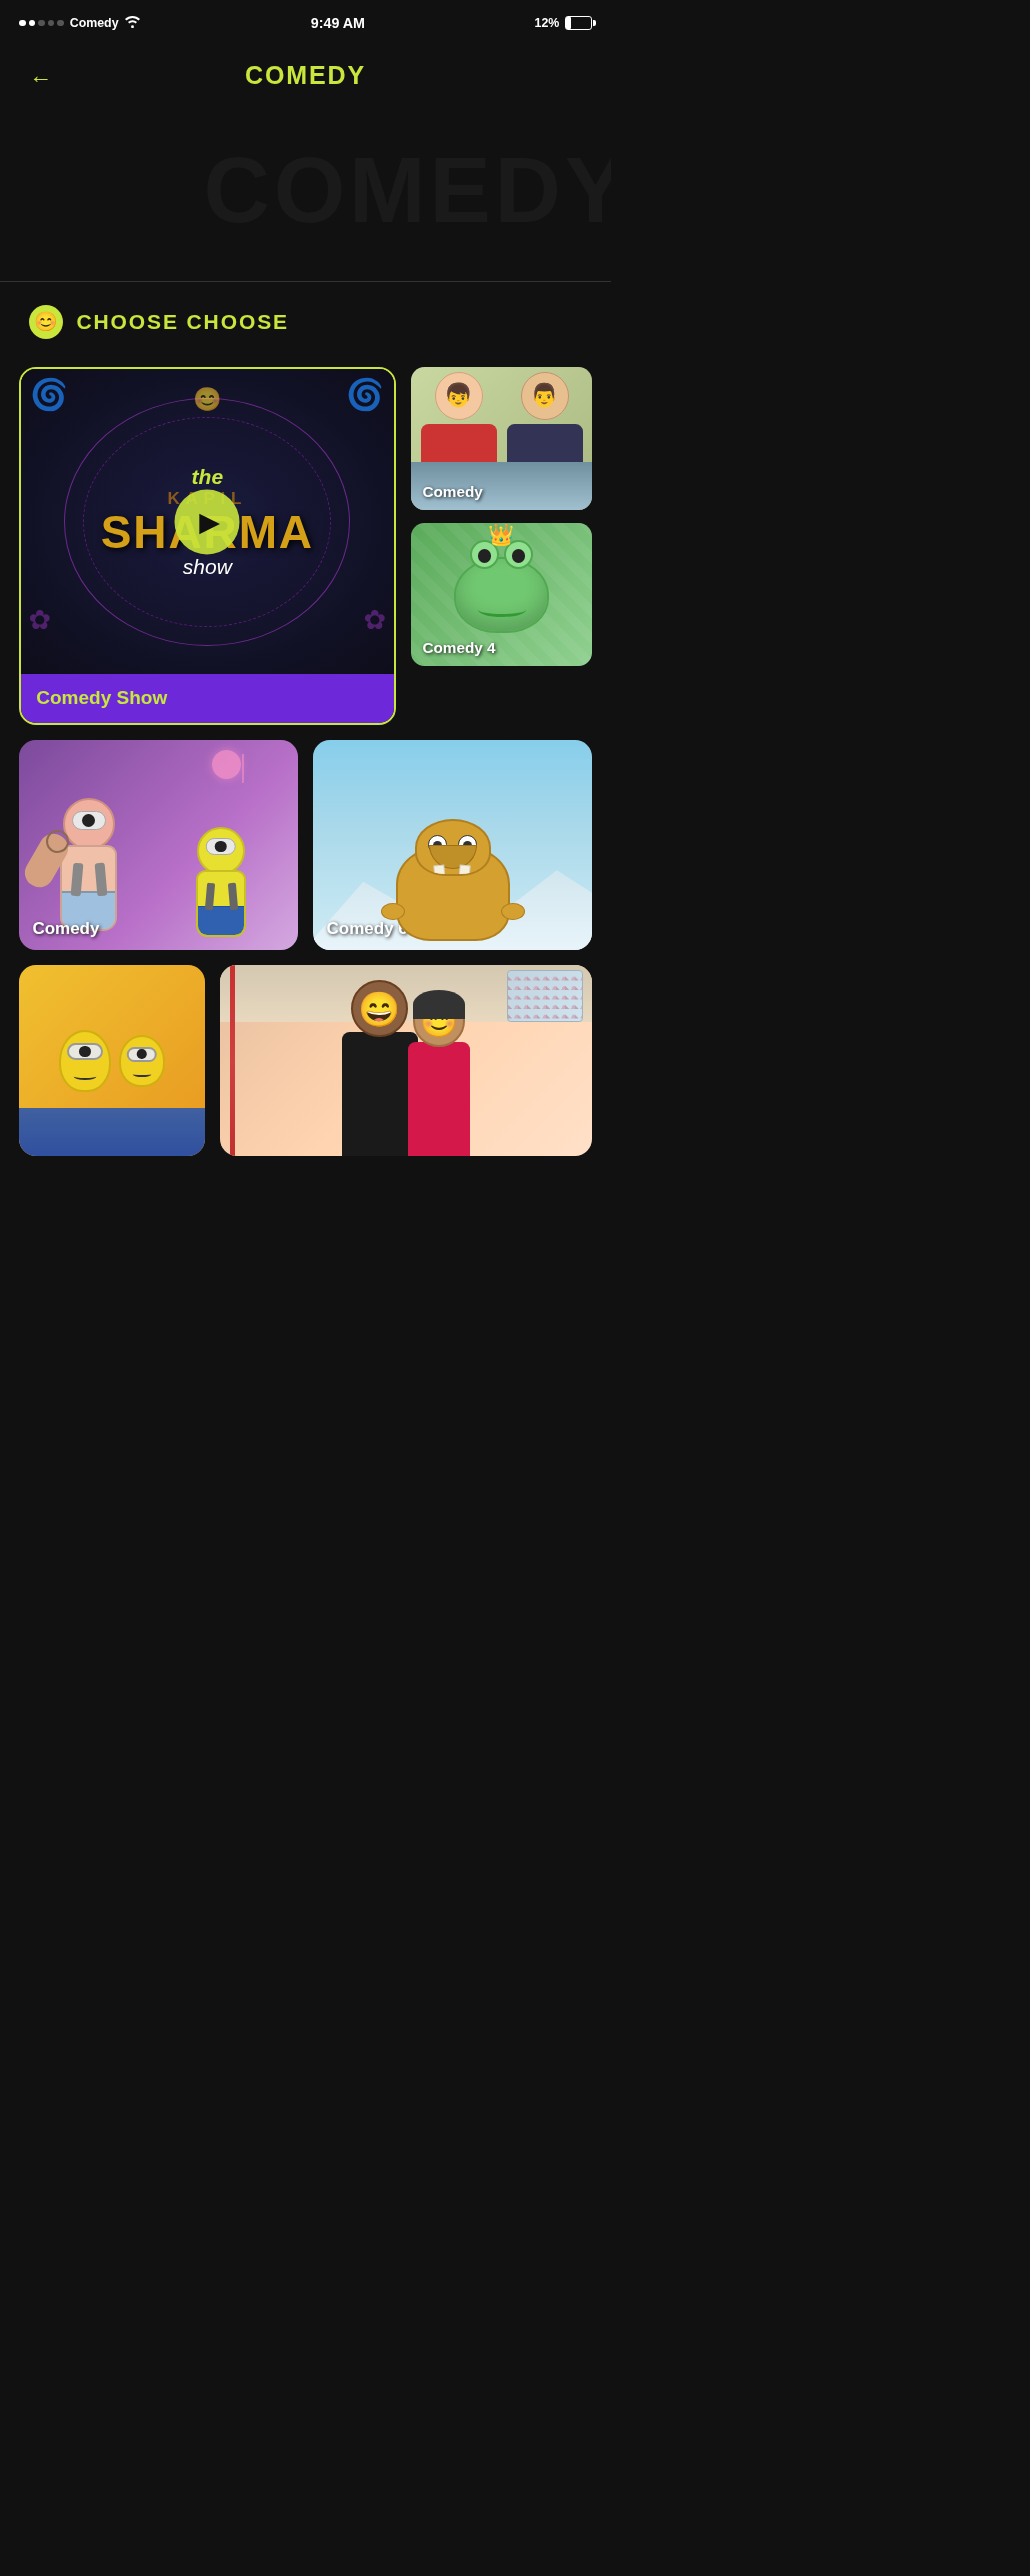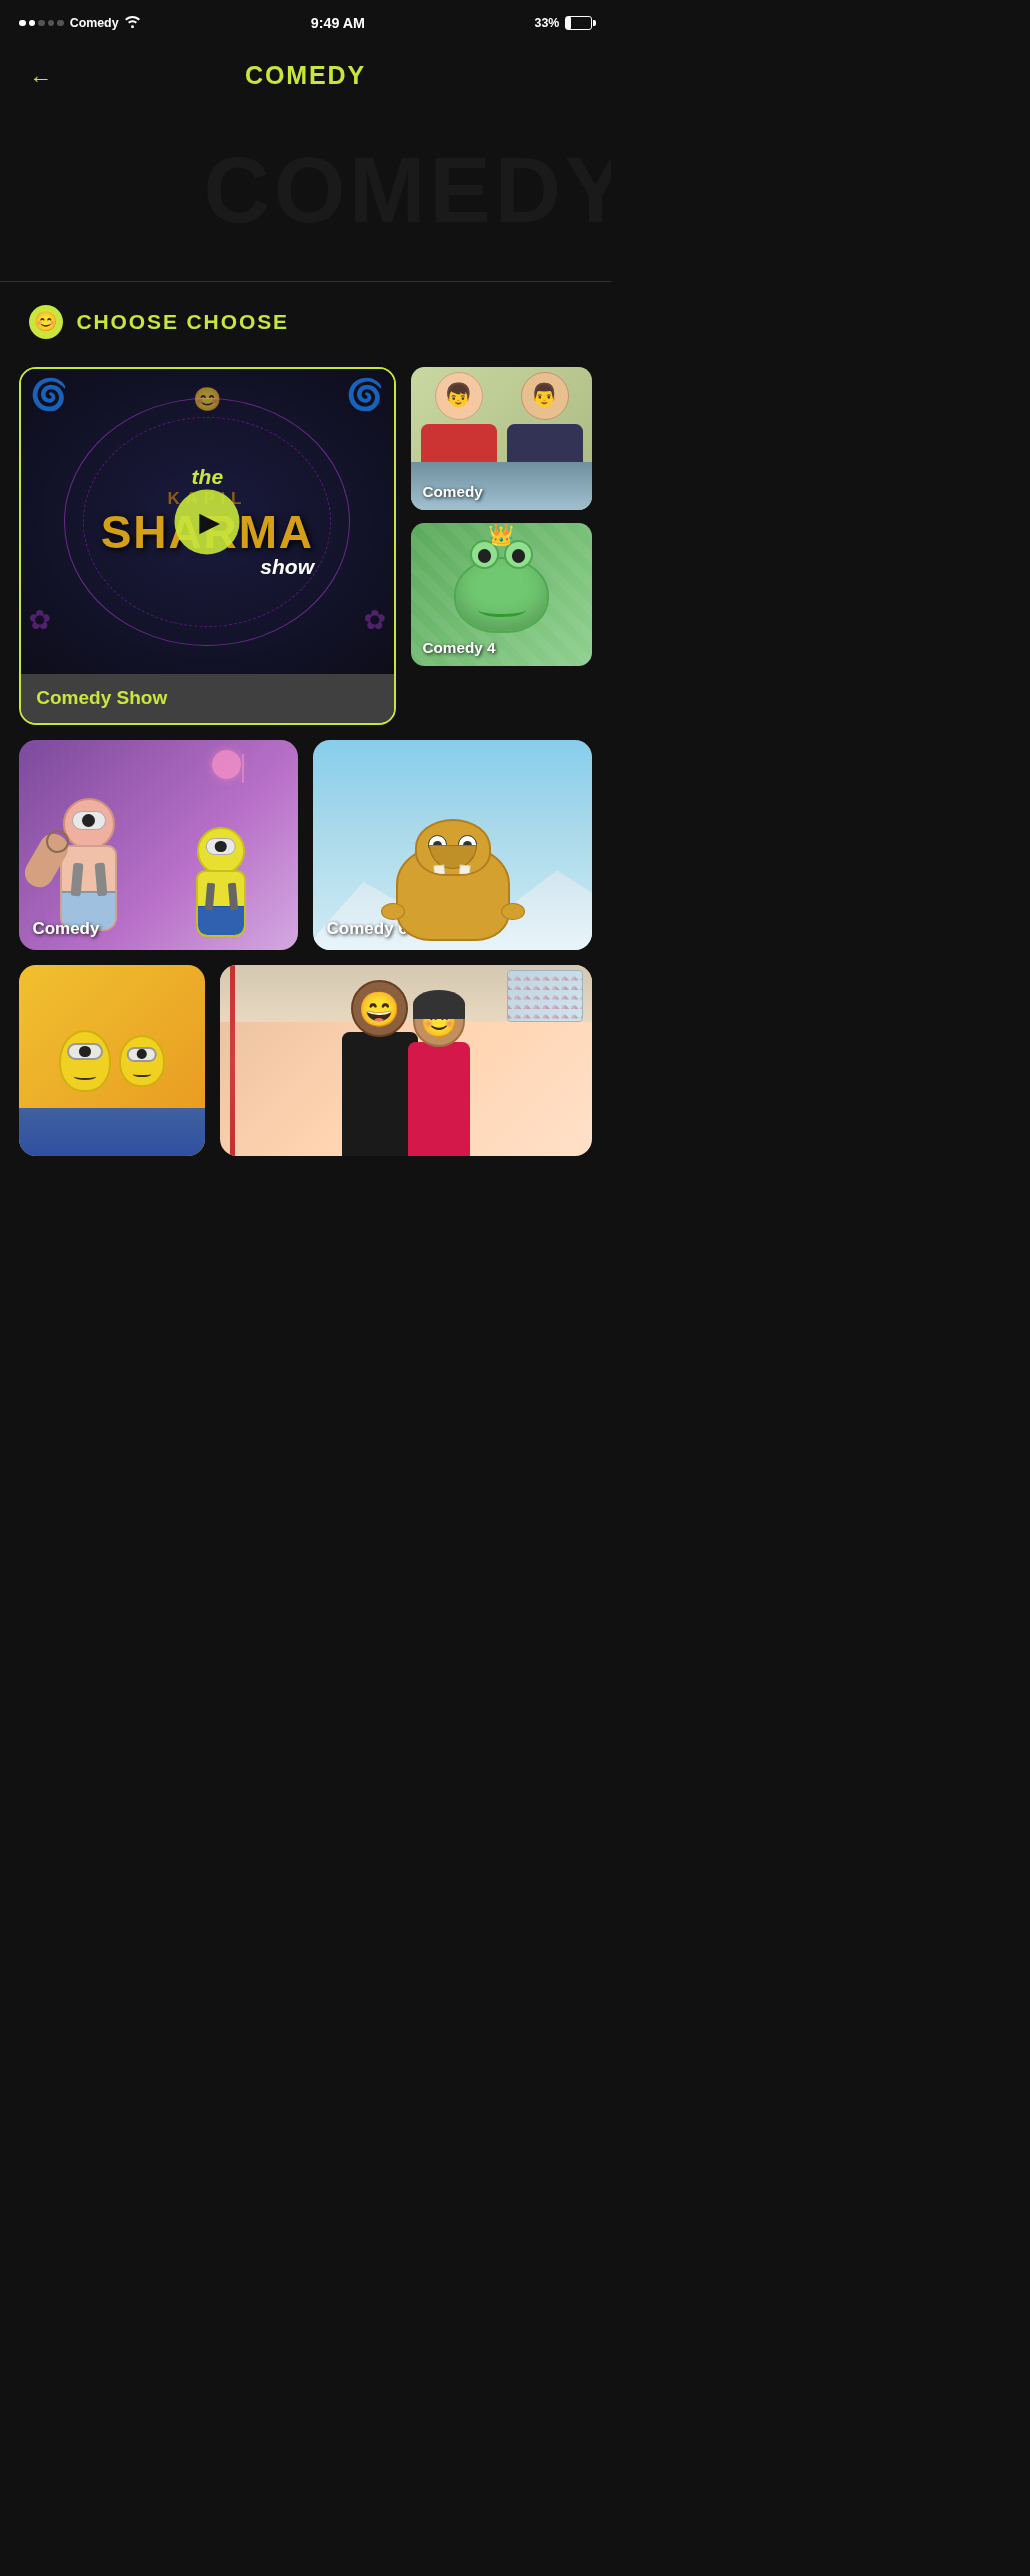--- a/index.html
+++ b/index.html
@@ -213,42 +213,41 @@
     }
     .kapil-the {
       color: #c8e63c;
       font-size: 21px;
       font-style: italic;
       font-weight: 700;
     }
     .kapil-show {
       color: #fff;
       font-size: 23px;
-      font-weight: 700;
-      text-align: right;
+      font-weight: 400;
     }
     .play-btn-overlay {
       position: absolute;
       top: 50%; left: 50%;
       transform: translate(-50%, -50%);
       z-index: 10;
       width: 65px; height: 65px;
       border-radius: 50%;
       background: rgba(200, 230, 60, 0.9);
       display: flex; align-items: center; justify-content: center;
       font-size: 27px;
       color: #111;
       cursor: pointer;
     }
     .card-label {
       padding: 13.4px 15.3px;
       color: #c8e63c;
       font-size: 19px;
       font-weight: 700;
-      background: #404040;
+      background: #6d28d9;
     }
 
     
     .card-small-stack {
       width: 181px;
       display: flex;
       flex-direction: column;
       gap: 13.4px;
     }
     .card-small {
@@ -326,21 +325,21 @@
     </div>
     <span>Comedy</span>
     <span class="wifi-icon">
       <svg width="17" height="13.4" viewBox="0 0 24 18">
         <path d="M12 14a2 2 0 1 1 0 4 2 2 0 0 1 0-4zm-6.4-4.4a9 9 0 0 1 12.8 0l-2.1 2.1a6 6 0 0 0-8.6 0L5.6 9.6zM1.4 5.2a15 15 0 0 1 21.2 0l-2.1 2.1a12 12 0 0 0-17 0L1.4 5.2z" fill="white"></path>
       </svg>
     </span>
   </div>
   <div class="status-center">9:49 AM</div>
   <div class="status-right">
-    <span>33%</span>
+    <span>12%</span>
     <div class="battery">
       <div class="battery-fill"></div>
     </div>
   </div>
 </div>
 
 <div class="header">
   <div class="back-btn">←</div>
   <div class="header-title">COMEDY</div>
 </div>

